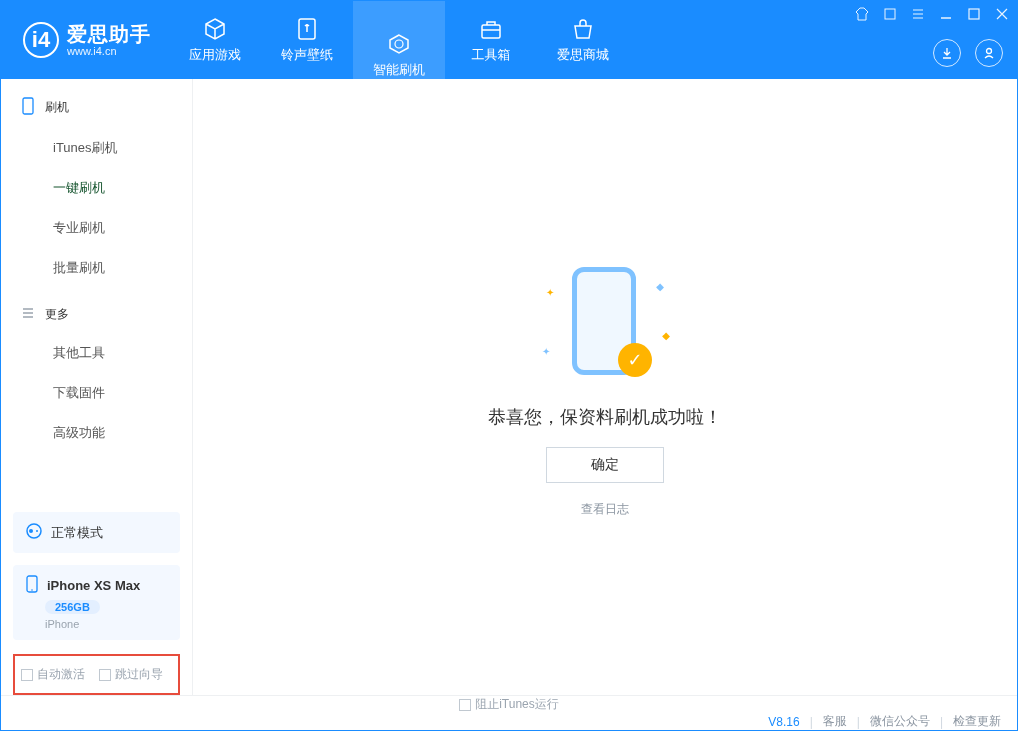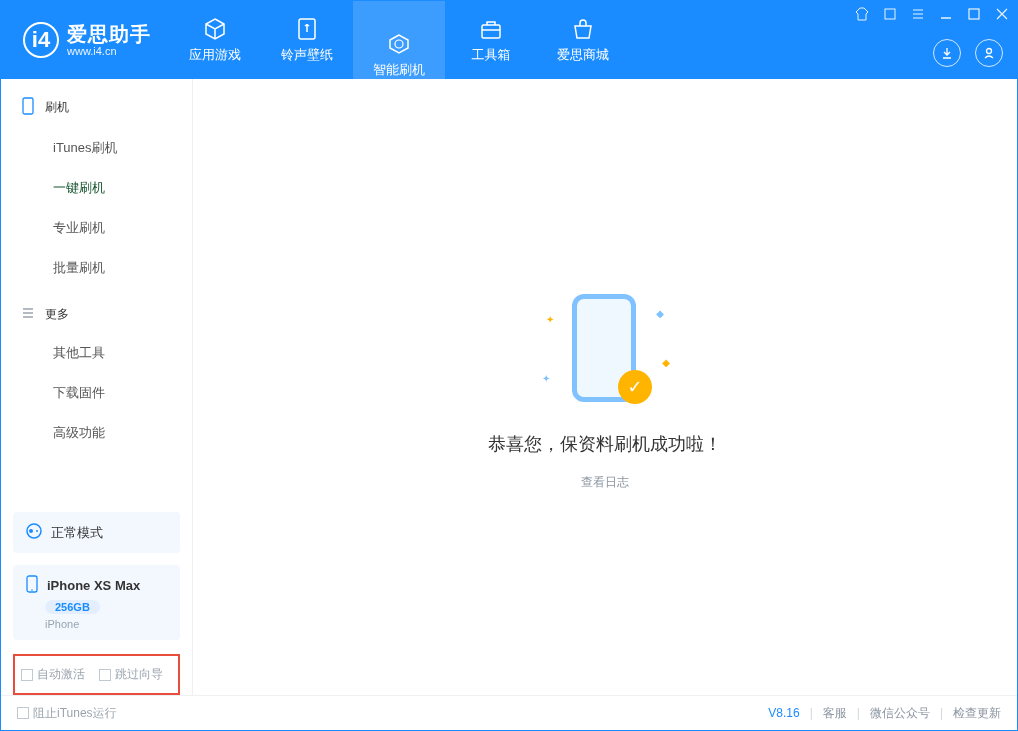--- a/index.html
+++ b/index.html
@@ -43,21 +43,21 @@
 .phone-illus { position: relative; width: 130px; height: 130px; }
 .phone-shape { position: absolute; left: 32px; top: 10px; width: 64px; height: 108px; border: 5px solid #7fc2ff; border-radius: 12px; background: #f0f8ff; }
 .check-badge { position: absolute; right: 18px; bottom: 10px; width: 34px; height: 34px; background: #ffb400; border-radius: 50%; display: flex; align-items: center; justify-content: center; color: #fff; font-size: 18px; }
 .spark { position: absolute; color: #ffb400; font-size: 10px; }
 .s1 { left: 6px; top: 30px; } .s2 { right: 6px; top: 24px; color: #7fc2ff; } .s3 { left: 2px; bottom: 30px; color: #7fc2ff; } .s4 { right: 0; bottom: 46px; }
 
 .success-text { font-size: 18px; color: #333; }
 .ok-btn { border: 1px solid #d0d8e0; background: #fff; padding: 8px 44px; font-size: 14px; color: #333; cursor: pointer; }
 .log-link { font-size: 12px; color: #8a94a0; cursor: pointer; }
 
-.footer { height: 35px; border-top: 1px solid #eef0f2; display: flex; align-items: center; padding: 0 16px; font-size: 12px; color: #8a94a0; }
+.footer { height: 35px; border-top: 1px solid #eef0f2; display: flex; align-items: center; padding: 0 16px; font-size: 12px; color: #8a94a0; flex-direction: column; }
 .footer .left { display: flex; align-items: center; gap: 6px; }
 .footer .right { margin-left: auto; display: flex; align-items: center; gap: 10px; }
 .footer .sep { color: #d0d8e0; }
 .footer .ver { color: #1a8cff; }
 .footer .lnk { cursor: pointer; }
 </style>
 </head>
 <body>
 
 <div class="header">
@@ -211,20 +211,21 @@
   <div class="main">
     <div class="phone-illus">
       <span class="spark s1">✦</span>
       <span class="spark s2">◆</span>
       <span class="spark s3">✦</span>
       <span class="spark s4">◆</span>
       <div class="phone-shape"></div>
       <div class="check-badge">✓</div>
     </div>
     <div class="success-text">恭喜您，保资料刷机成功啦！</div>
+    <button class="ok-btn">确定</button>
     <a class="log-link">查看日志</a>
   </div>
 </div>
 
 <div class="footer">
   <div class="left">
     <label class="chk">
       <span class="box"></span>
       <span>阻止iTunes运行</span>
     </label>

